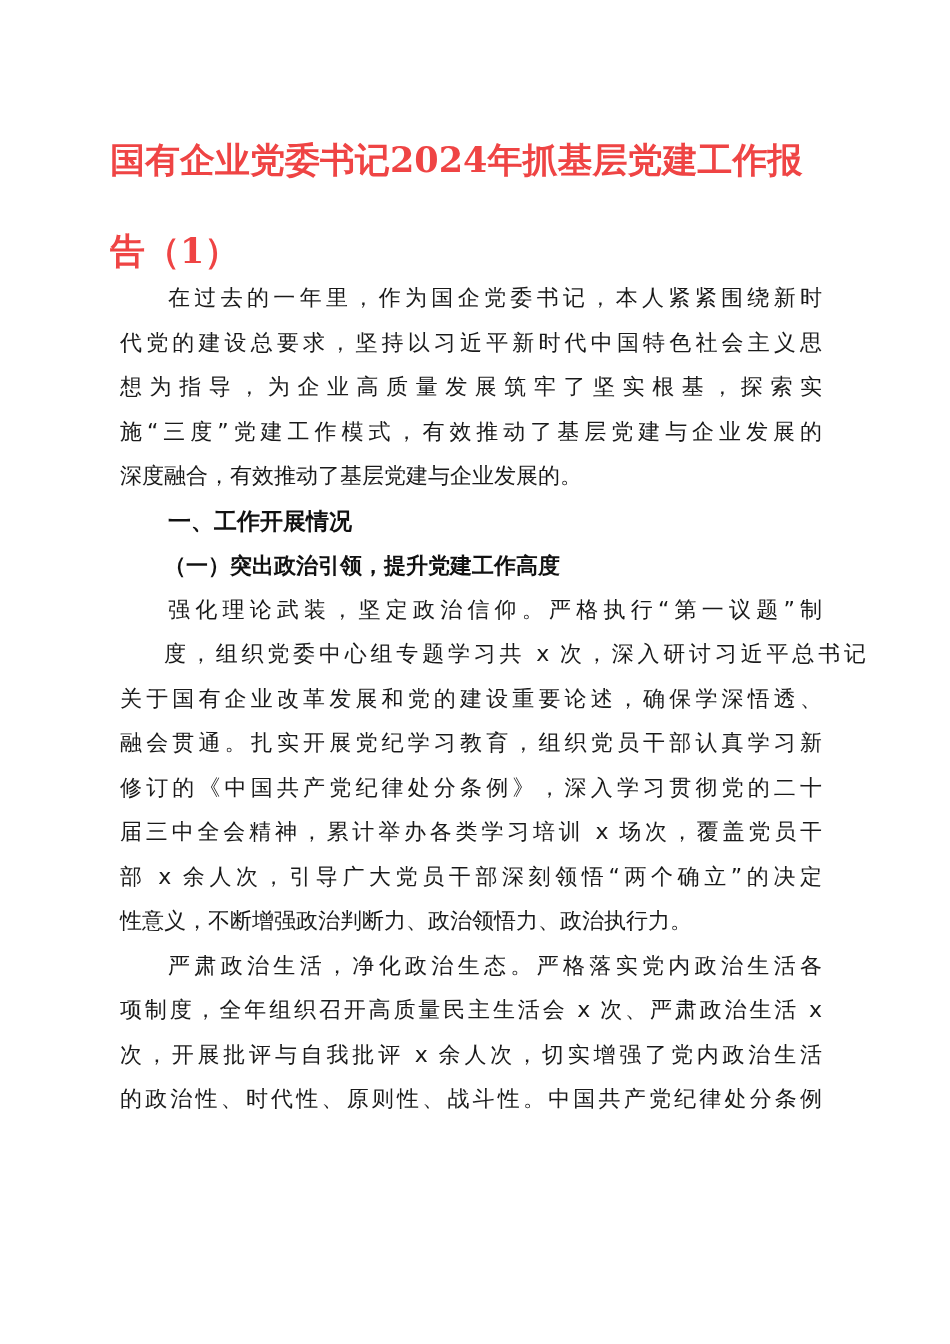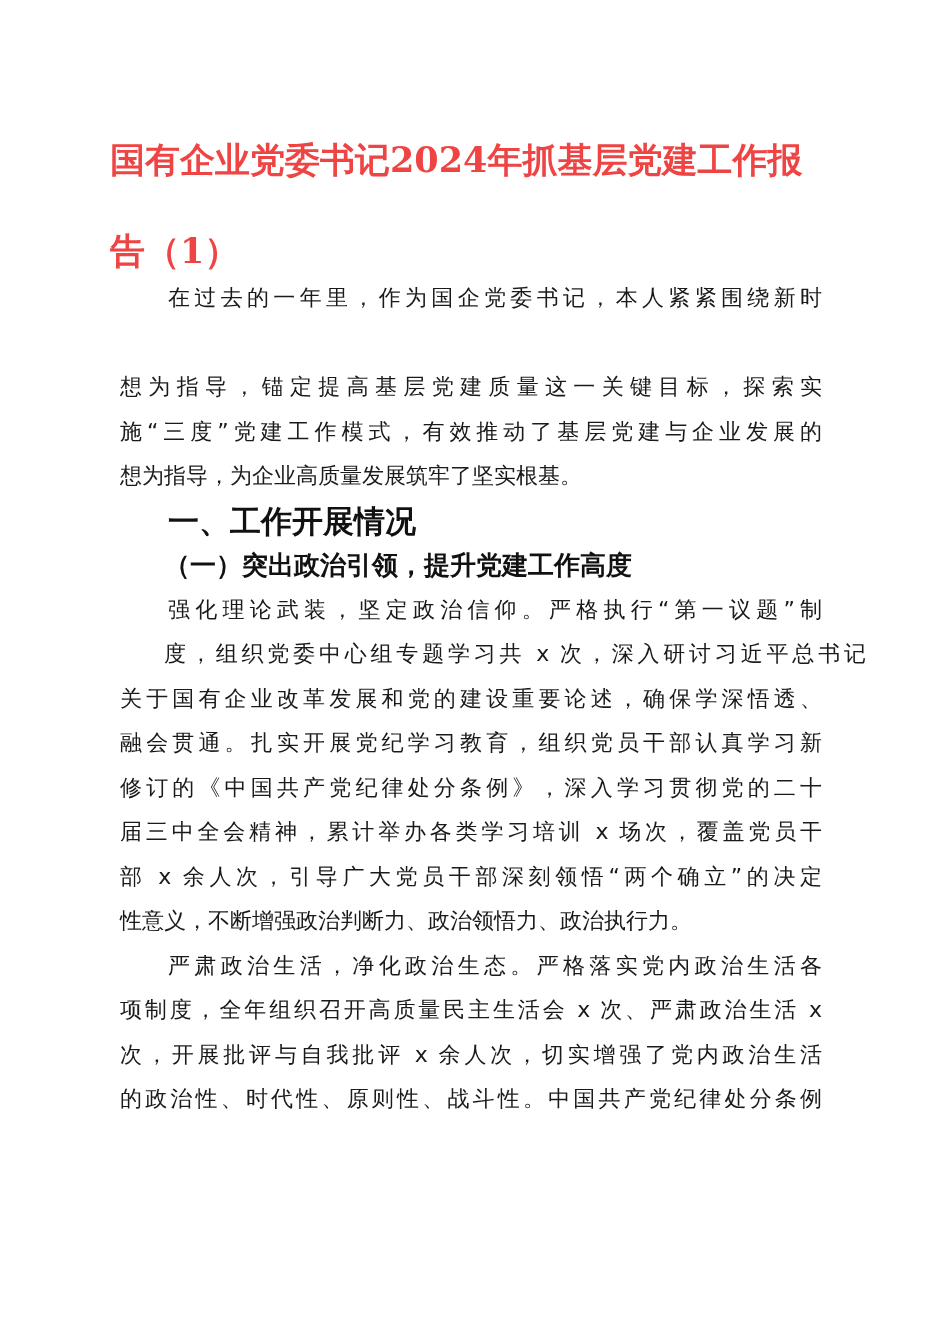--- a/index.html
+++ b/index.html
@@ -49,48 +49,49 @@
     font-family: "DejaVu Sans", "Liberation Sans", sans-serif;
     font-weight: normal;
   }
   .line.indent { left: 168px; width: 654px; }
   .line.last { text-align-last: left; }
   .heading1 {
     position: absolute;
     left: 168px;
     font-family: "DejaVu Sans", "Liberation Sans", sans-serif;
     font-weight: bold;
-    font-size: 31px;
+    font-size: 23px;
     line-height: 30px;
     color: #111111;
     white-space: nowrap;
   }
   .heading2 {
     position: absolute;
     left: 164px;
     font-family: "DejaVu Serif", "Liberation Serif", serif;
     font-weight: bold;
-    font-size: 26px;
+    font-size: 22px;
     line-height: 30px;
     color: #111111;
     white-space: nowrap;
   }
 </style>
 </head>
 <body>
 
 <div class="page">
 
   <div class="title title-line1">国有企业党委书记2024年抓基层党建工作报</div>
   <div class="title title-line2">告（1）</div>
 
   <div class="line indent" style="top:283px;">在过去的一年里，作为国企党委书记，本人紧紧围绕新时</div>
-  <div class="line" style="top:372px;">想为指导，锚定提高基层党建质量这一关键目标，探索实</div>
+  <div class="line" style="top:328px;">代党的建设总要求，坚持以习近平新时代中国特色社会主义思</div>
+  <div class="line" style="top:372px;">想为指导，为企业高质量发展筑牢了坚实根基，探索实</div>
   <div class="line" style="top:417px;">施“三度”党建工作模式，有效推动了基层党建与企业发展的</div>
-  <div class="line last" style="top:461px;">想为指导，为企业高质量发展筑牢了坚实根基。</div>
+  <div class="line last" style="top:461px;">深度融合，有效推动了基层党建与企业发展的。</div>
 
   <div class="heading1" style="top:506px;">一、工作开展情况</div>
   <div class="heading2" style="top:550px;">（一）突出政治引领，提升党建工作高度</div>
 
   <div class="line indent" style="top:595px;">强化理论武装，坚定政治信仰。严格执行“第一议题”制</div>
   <div class="line" style="top:639px;margin-left:44px;">度，组织党委中心组专题学习共 x 次，深入研讨习近平总书记</div>
   <div class="line" style="top:684px;">关于国有企业改革发展和党的建设重要论述，确保学深悟透、</div>
   <div class="line" style="top:728px;">融会贯通。扎实开展党纪学习教育，组织党员干部认真学习新</div>
   <div class="line" style="top:773px;">修订的《中国共产党纪律处分条例》，深入学习贯彻党的二十</div>
   <div class="line" style="top:817px;">届三中全会精神，累计举办各类学习培训 x 场次，覆盖党员干</div>

